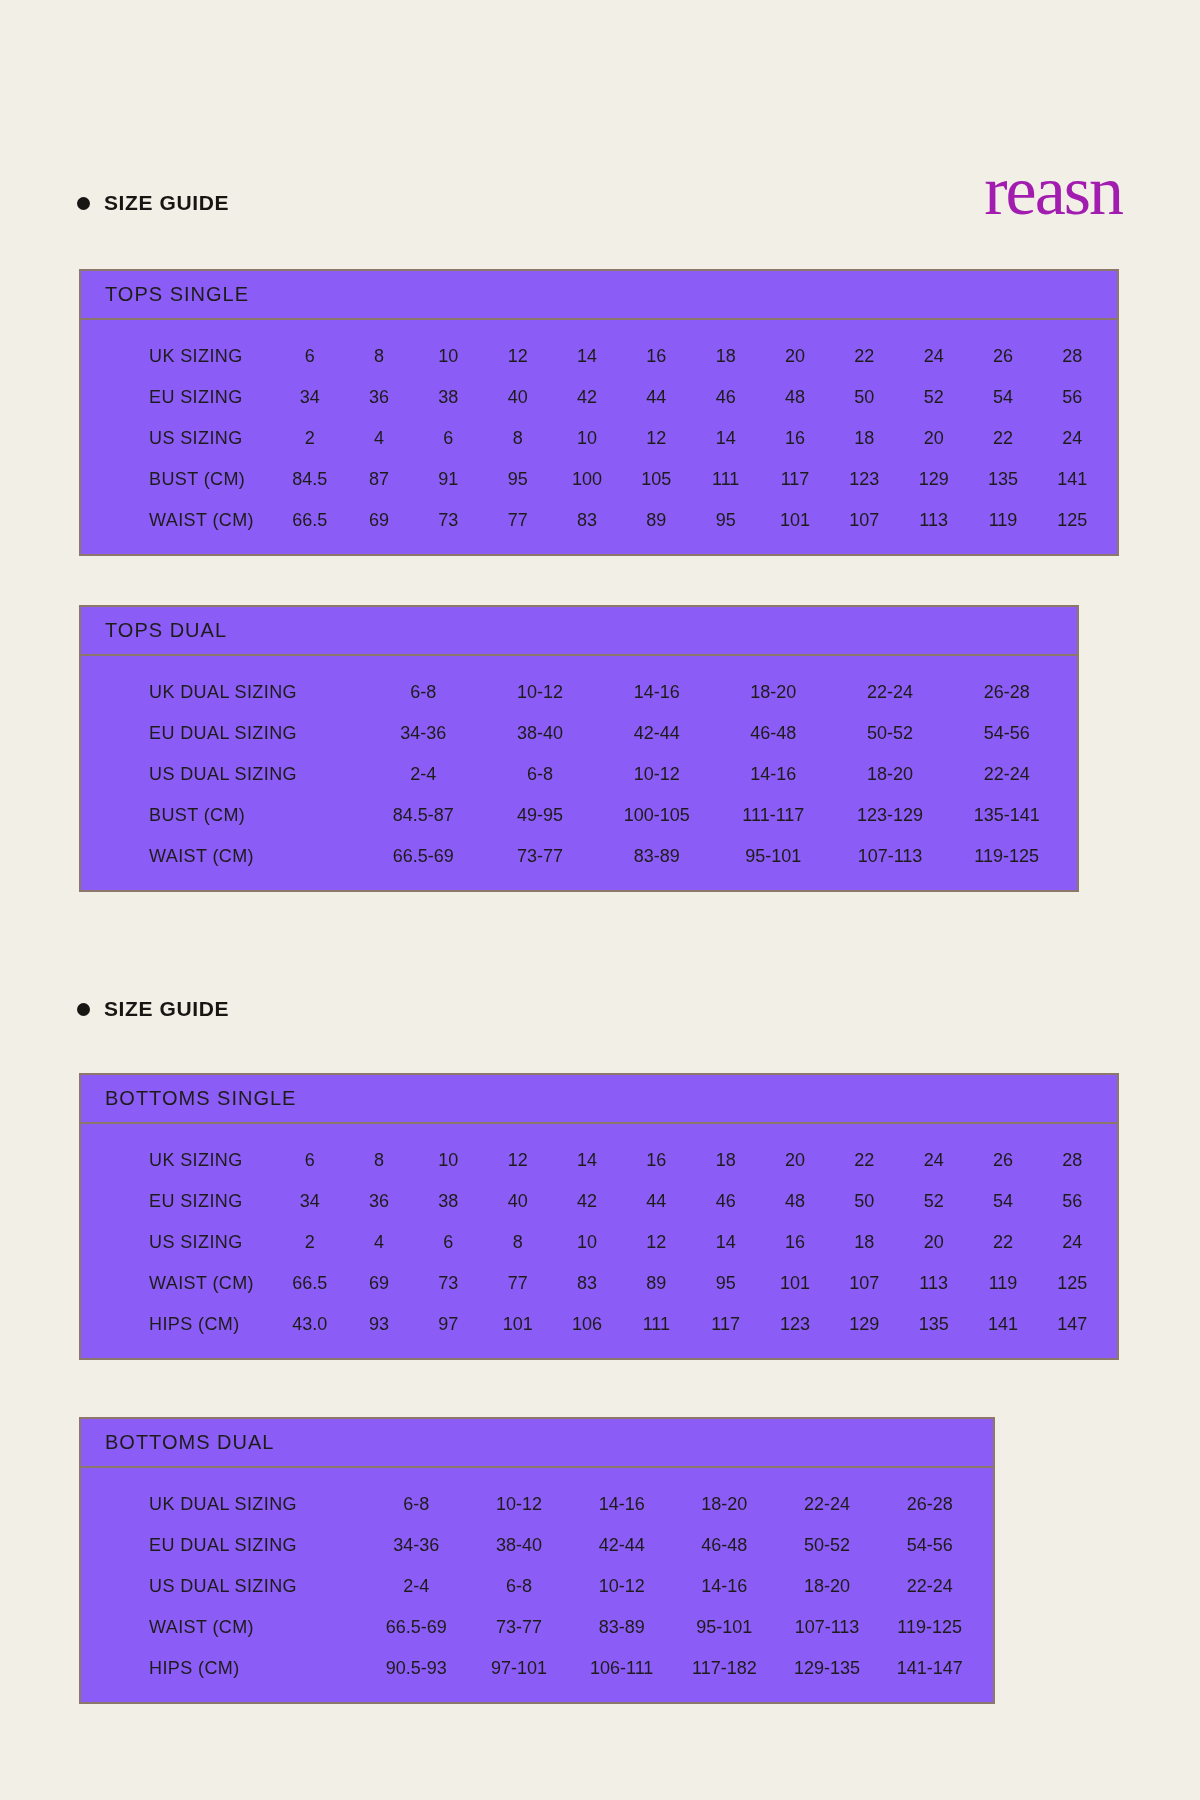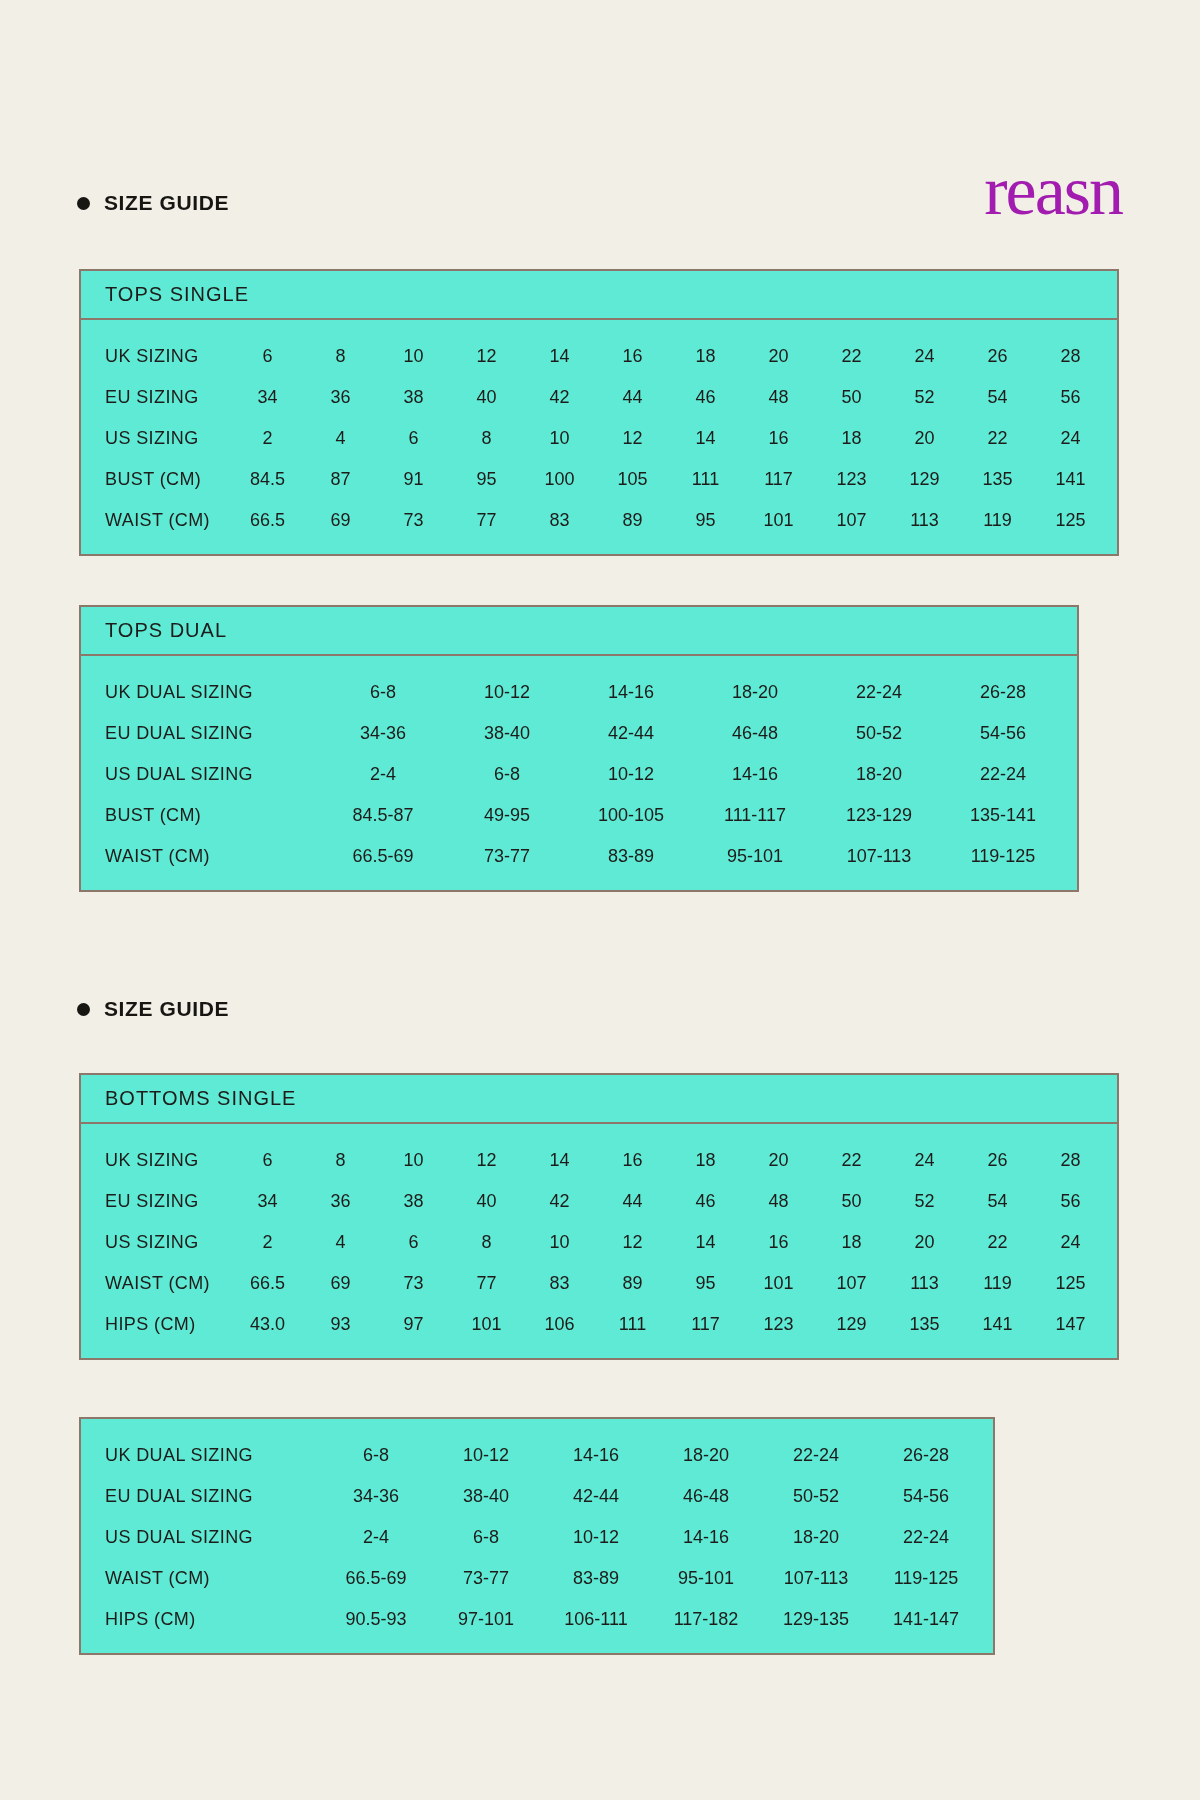--- a/index.html
+++ b/index.html
@@ -23,33 +23,34 @@
   #heading-tops{top:191px;}
   #heading-bottoms{top:997px;}
   
   .logo{
     position:absolute;right:78px;top:156px;
     font-family:"Liberation Serif","DejaVu Serif",serif;
     font-size:70px;line-height:1;letter-spacing:-2px;color:#a21caf;
   }
   
   .size-table{
-    position:absolute;border:2px solid #8d766a;background:#5eead4;box-sizing:border-box;
+    position:absolute;border:2px solid #8d766a;background:#8b5cf6;box-sizing:border-box;
   }
   .size-table .thead{
     height:47px;display:flex;align-items:center;
     padding-left:24px;border-bottom:2px solid #8d766a;
     font-size:20px;letter-spacing:1px;color:#1d1c1a;
   }
   .size-table .rows{
     padding:16px 0 13px 0;
   }
   .trow{
     display:grid;align-items:center;height:41px;
     padding:0 10px 0 24px;
+    margin-left:44px;
   }
   .t-single .trow{grid-template-columns:126px repeat(12,1fr);}
   .t-dual   .trow{grid-template-columns:216px repeat(6,1fr);padding-right:12px;}
   .tlabel{
     font-size:18px;letter-spacing:0.4px;text-align:left;white-space:nowrap;
   }
   .tcell{
     font-size:18px;text-align:center;white-space:nowrap;
   }
   #table-tops-single   {left:79px;top:269px;width:1040px;}
@@ -279,20 +280,21 @@
         <div class="tcell">123</div>
         <div class="tcell">129</div>
         <div class="tcell">135</div>
         <div class="tcell">141</div>
         <div class="tcell">147</div>
       </div>
     </div>
 </div>
 
 <div class="size-table t-dual" id="table-bottoms-dual">
+  <div class="thead">BOTTOMS DUAL</div>
   <div class="rows">
       <div class="trow">
         <div class="tlabel">UK DUAL SIZING</div>
         <div class="tcell">6-8</div>
         <div class="tcell">10-12</div>
         <div class="tcell">14-16</div>
         <div class="tcell">18-20</div>
         <div class="tcell">22-24</div>
         <div class="tcell">26-28</div>
       </div>

